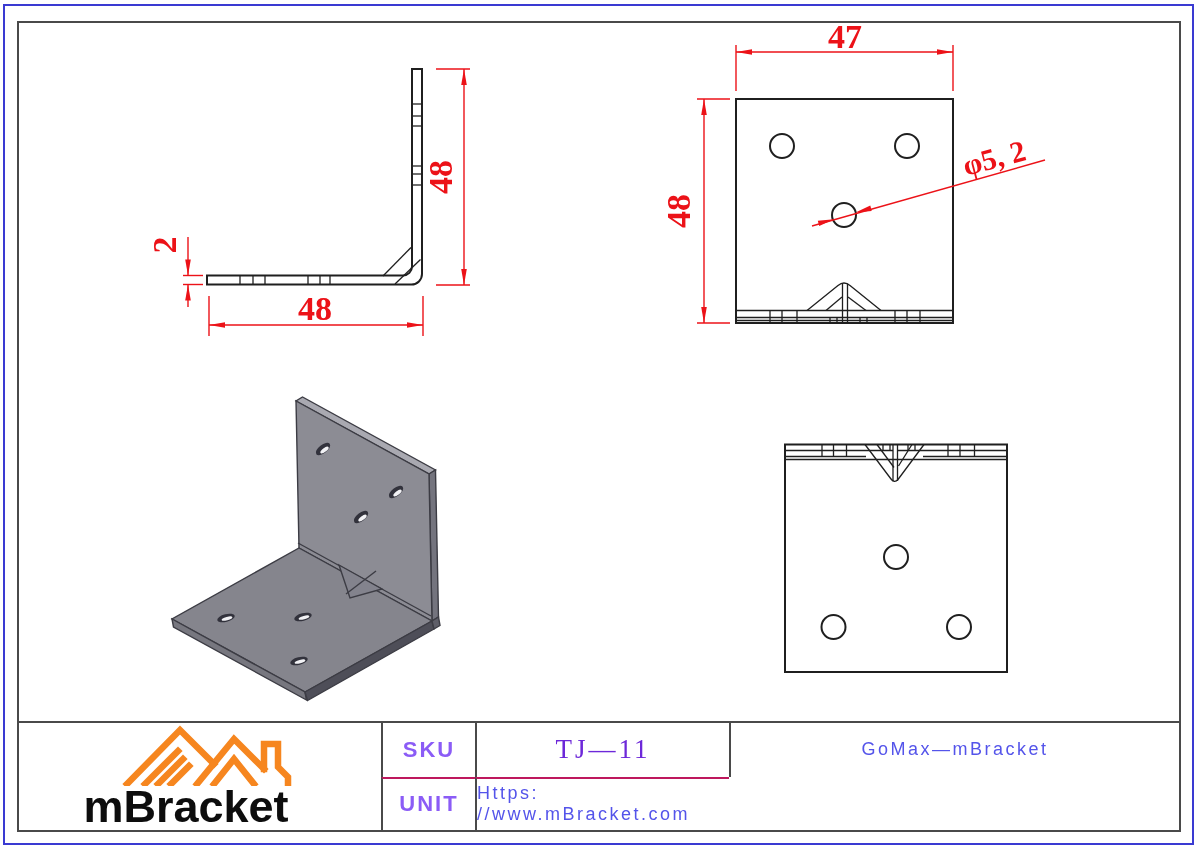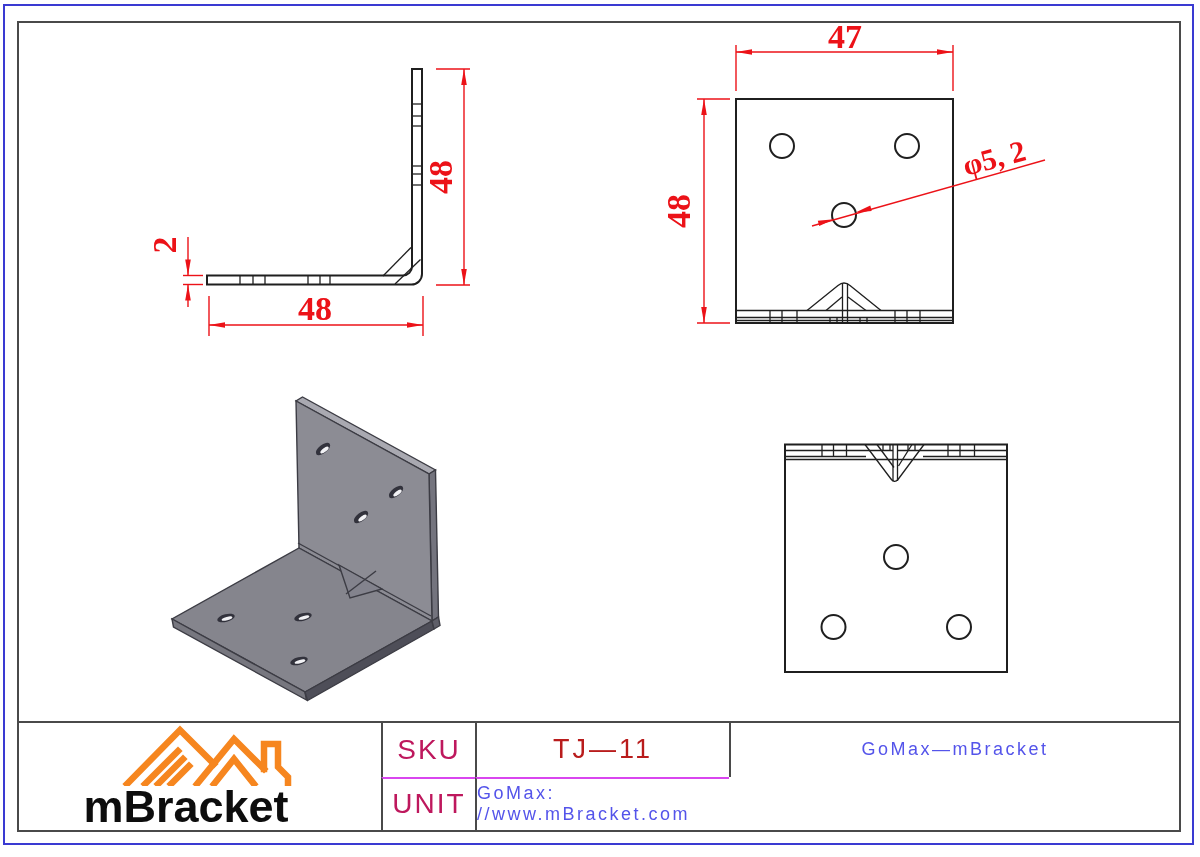--- a/index.html
+++ b/index.html
@@ -25,29 +25,29 @@
   .iso-edge{stroke:#3c3c44;stroke-width:1.4;}
   
   .title-block{
     position:absolute;left:17px;top:721px;width:1164px;height:111px;
     border:2px solid #4a4a4a;box-sizing:border-box;
     display:grid;grid-template-columns:362px 94px 254px 1fr;grid-template-rows:1fr 1fr;
     background:#fff;
   }
   .tb-cell{display:flex;align-items:center;justify-content:center;box-sizing:border-box;}
   .bl{border-left:2px solid #4a4a4a;}
-  .bt{border-top:2px solid #d946ef;}
+  .bt{border-top:2px solid #be185d;}
   .logo-cell{grid-row:1/3;grid-column:1;flex-direction:column;justify-content:center;}
   .logo-mountains{transform:translateX(7px);}
   .logo-text{
     font-family:"Liberation Sans",sans-serif;font-weight:bold;font-size:45px;
     color:#0d0d0d;letter-spacing:0px;line-height:1;transform:translateX(-14px);margin-top:-2px;
   }
-  .tb-label{font-size:28px;color:#be185d;letter-spacing:2px;font-weight:400;}
-  .tb-value{font-size:27px;color:#b91c1c;letter-spacing:3px;font-weight:400;}
+  .tb-label{font-size:22px;color:#8b5cf6;letter-spacing:2px;font-weight:700;}
+  .tb-value{font-size:27px;color:#6d28d9;letter-spacing:3px;font-weight:400;font-family:Liberation Serif, serif;}
   .tb-info{font-size:18px;color:#5454ea;letter-spacing:2.5px;font-weight:400;}
 </style>
 </head>
 <body>
 
 <div class="page">
 
   <div class="outer-border"></div>
   <div class="inner-border"></div>
 
@@ -248,16 +248,16 @@
       <span class="tb-value">TJ—11</span>
     </div>
     <div class="tb-cell bl">
       <span class="tb-info">GoMax—mBracket</span>
     </div>
 
     <div class="tb-cell bl bt">
       <span class="tb-label">UNIT</span>
     </div>
     <div class="tb-cell bl bt">
-      <span class="tb-info">GoMax: //www.mBracket.com</span>
+      <span class="tb-info">Https: //www.mBracket.com</span>
     </div>
   </div>
 </div>
 
 </body></html>

